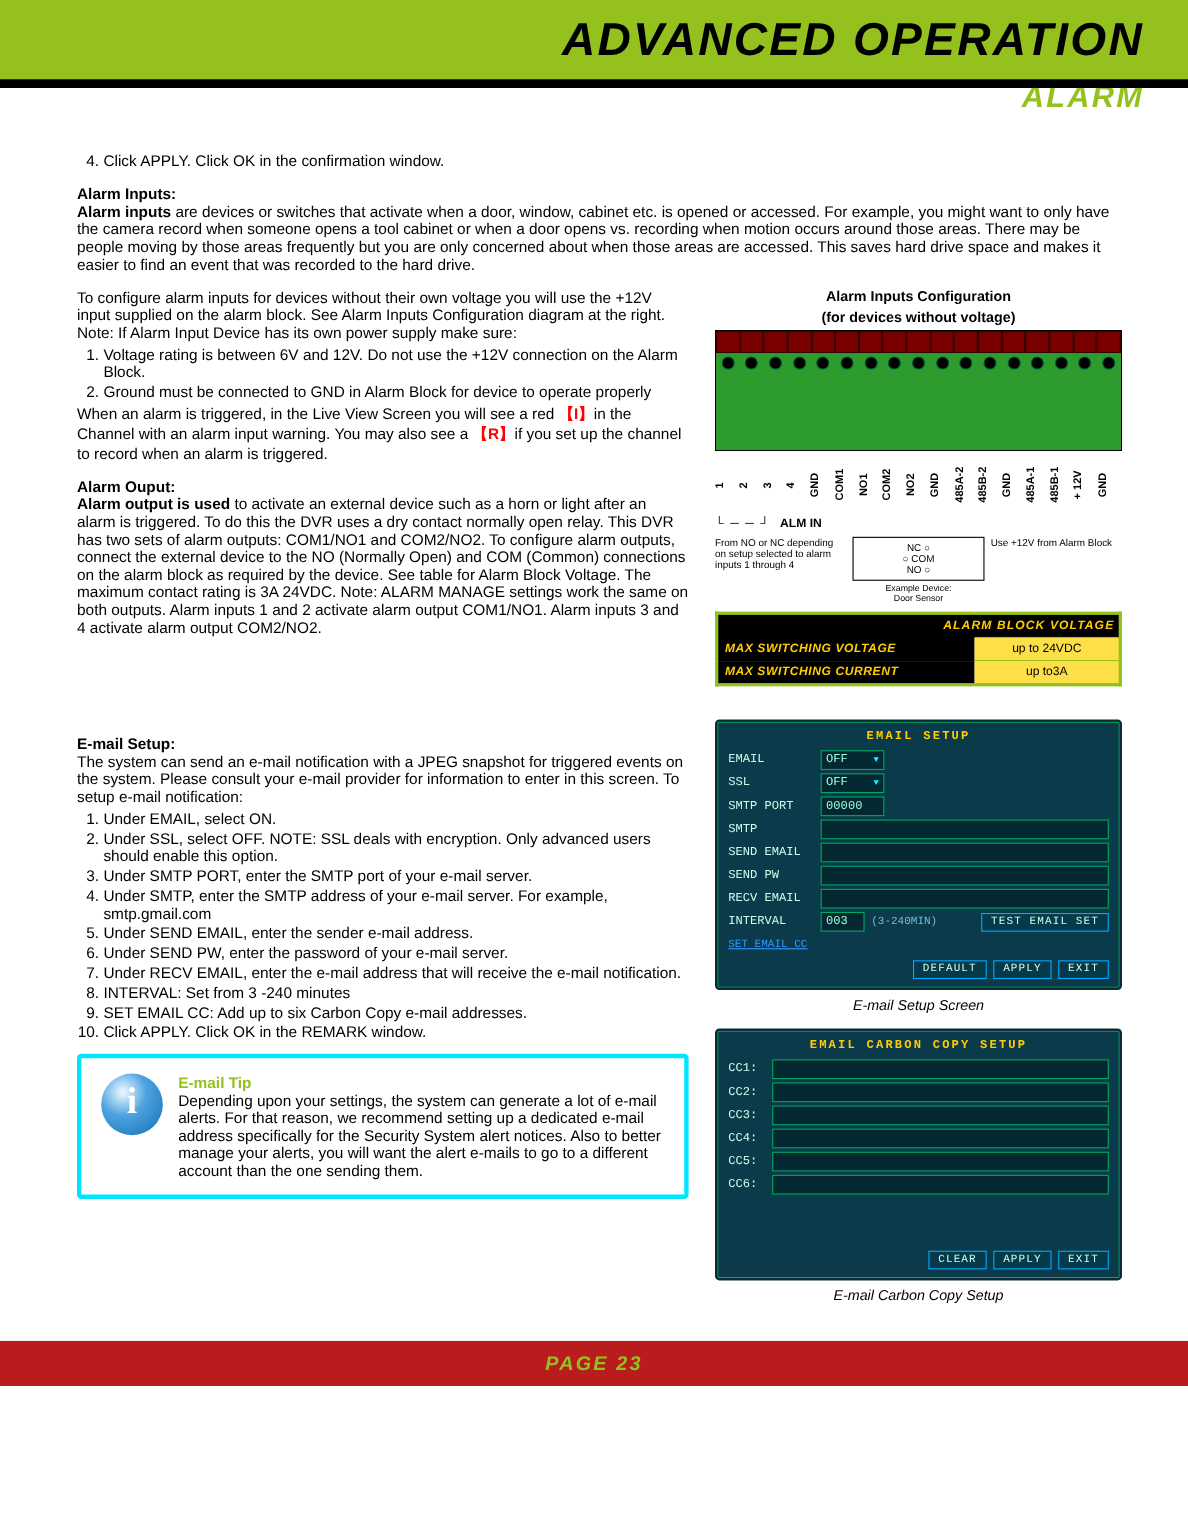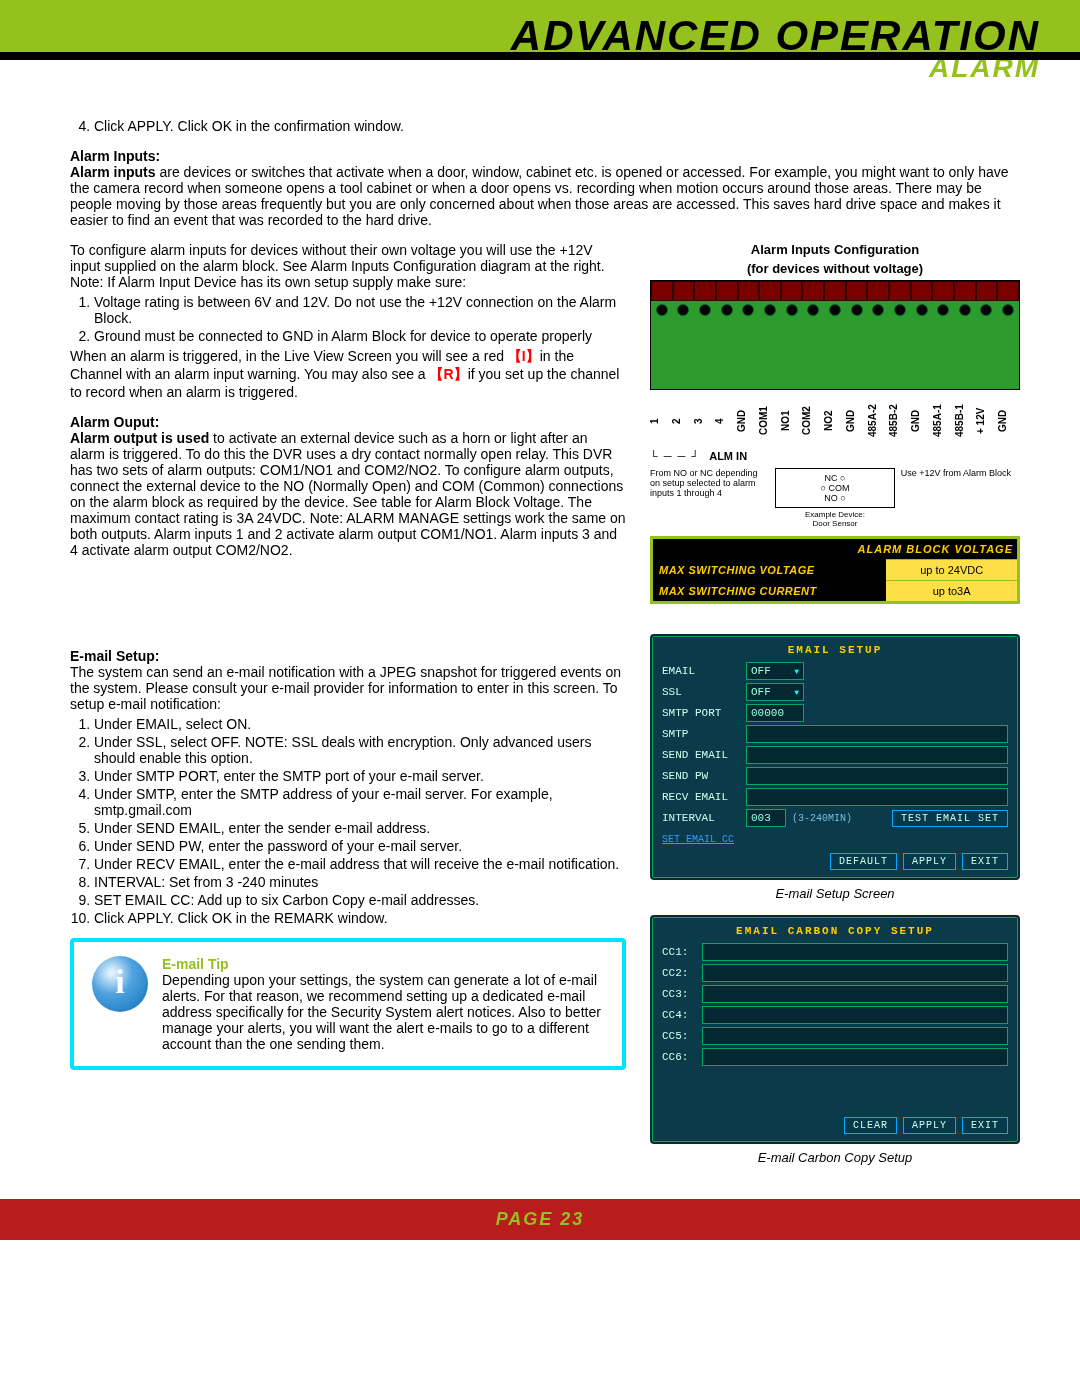--- a/index.html
+++ b/index.html
@@ -1,17 +1,17 @@
 <!DOCTYPE html>
 <html><head>
 <meta charset="utf-8">
 <style>
   body { margin:0; font-family: Arial, Helvetica, sans-serif; font-size:14px; color:#000; background:#fff; }
   .page { width:1080px; margin:0 auto; position:relative; background:#fff; }
-  .topbar { background:#95c11f; position:relative; height:52px; margin-bottom:0;padding-left:20px; }
+  .topbar { background:#95c11f; position:relative; height:72px; margin-bottom:0;padding-left:20px; }
   .topbar::before { content:""; position:absolute; left:0; right:0; bottom:-8px; height:8px; background:#000; }
   .header-title { text-align:right; padding:12px 40px 0 0; font-family: Impact, 'Arial Black', sans-serif; font-size:42px; letter-spacing:2px; color:#000; font-weight:900; font-style:italic; }
   .subtitle { text-align:right; padding:0 40px 10px 0; font-family: Impact, 'Arial Black', sans-serif; font-size:28px; color:#95c11f; font-weight:900; font-style:italic; letter-spacing:2px; }
   .content { padding:20px 60px 20px 70px; }
   .row { display:flex; gap:24px; }
   .col-main { flex:1; }
   .col-side { width:370px; flex:none; }
   b { font-weight:bold; }
   .redbox { color:red; font-weight:bold; }
   ol { margin:4px 0 4px 0; padding-left:24px; }
@@ -73,21 +73,21 @@
     </ol>
 
     <div class="section-h">Alarm Inputs:</div>
     <div>
       <b>Alarm inputs</b><span> are devices or switches that activate when a door, window, cabinet etc. is opened or accessed. For example, you might want to only have the camera record when someone opens a tool cabinet or when a door opens vs. recording when motion occurs around those areas. There may be people moving by those areas frequently but you are only concerned about when those areas are accessed. This saves hard drive space and makes it easier to find an event that was recorded to the hard drive.</span>
     </div>
 
     <div class="row" style="margin-top:14px;">
       <div class="col-main">
         <div>To configure alarm inputs for devices without their own voltage you will use the +12V input supplied on the alarm block. See Alarm Inputs Configuration diagram at the right.</div>
-        <div>Note: If Alarm Input Device has its own setup supply make sure:</div>
+        <div>Note: If Alarm Input Device has its own power supply make sure:</div>
         <ol>
           <li>Voltage rating is between 6V and 12V. Do not use the +12V connection on the Alarm Block.</li>
           <li>Ground must be connected to GND in Alarm Block for device to operate properly</li>
         </ol>
         <div>
           <span>When an alarm is triggered, in the Live View Screen you will see a red </span><span class="redbox">【I】</span><span>in the Channel with an alarm input warning. You may also see a </span><span class="redbox">【R】</span><span>if you set up the channel to record when an alarm is triggered.</span>
         </div>
 
         <div class="section-h">Alarm Ouput:</div>
         <div>

